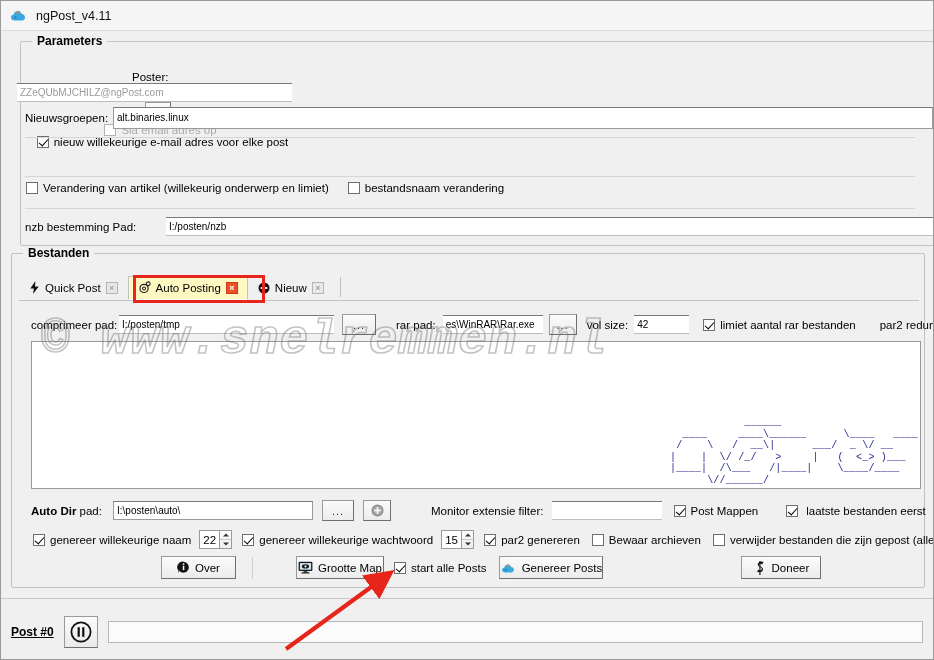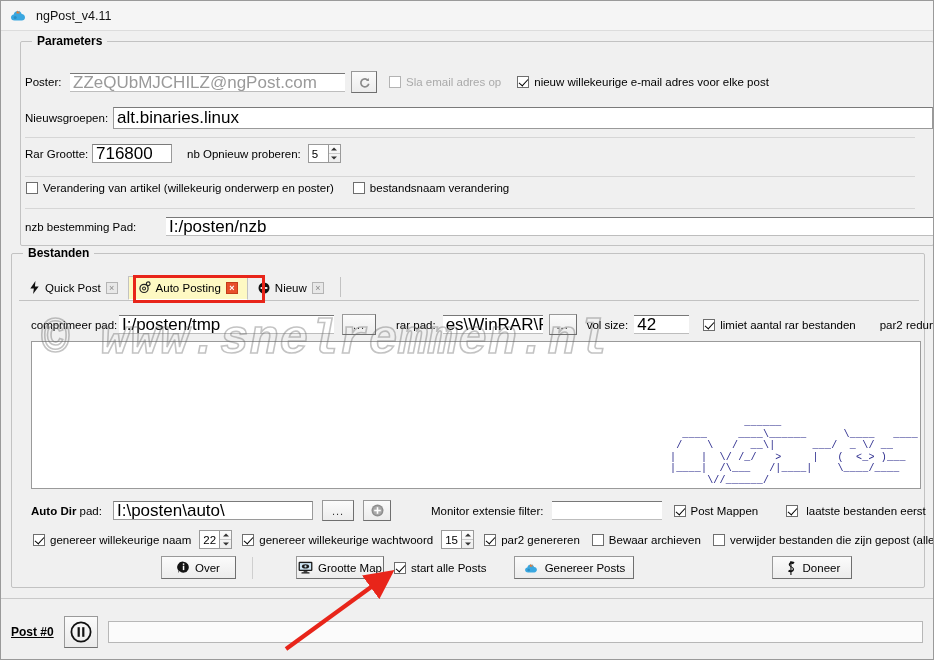--- a/index.html
+++ b/index.html
@@ -53,21 +53,21 @@
   .lbl { color: #000; white-space: nowrap; }
 
   
   .inp {
     background: #fff;
     border: 1px solid #9a9a9a;
     border-top-color: #7a7a7a;
     height: 19px;
     padding: 0 3px;
     font-family: "Liberation Sans", sans-serif;
-    font-size: 17px;
+    font-size: 10px;
     color: #000;
     line-height: 17px;
     overflow: hidden;
     white-space: nowrap;
   }
   .inp.dim { color: #9a9a9a; background: #f3f3f3; }
 
   
   .inp.flat {
     border: none;
@@ -289,21 +289,21 @@
         <circle cx="5.2" cy="10.6" r="1.5" fill="#2b8ec4"></circle>
       </svg>
     </span>
     <span class="title-text">ngPost_v4.11</span>
   </div>
 
   <div class="groupbox" style="left:19px; top:40px; width:914px; height:205px;">
     <div class="group-title">Parameters</div>
   </div>
 
-  <div class="row" style="left:24px; top:70px;">
+  <div class="row" style="left:16px; top:70px;flex-direction:column;">
     <span class="lbl" style="width:45px;">Poster:</span>
     <span class="inp flat dim" style="width:275px;">ZZeQUbMJCHILZ@ngPost.com</span>
     <span class="btn sq" style="margin-left:6px; height:22px;">
       <span class="icon">
         <svg width="13" height="13" viewBox="0 0 14 14">
           <path d="M11 5 A4.3 4.3 0 1 0 11.6 8.3" fill="none" stroke="#8a8a8a" stroke-width="1.8"></path>
           <path d="M11.6 2.2 L11.8 5.4 L8.7 5" fill="#8a8a8a"></path>
         </svg>
       </span>
     </span>
@@ -317,39 +317,27 @@
     </span>
   </div>
 
   <div class="row" style="left:24px; top:106px;">
     <span class="lbl" style="width:88px;">Nieuwsgroepen:</span>
     <span class="inp" style="width:820px; height:22px; line-height:20px;">alt.binaries.linux</span>
   </div>
 
   <div style="position:absolute; left:24px; top:136px; width:890px; border-top:1px solid #d6d6d6;"></div>
 
-  <div class="row" style="left:24px; top:143px;">
-    <span class="lbl" style="width:67px;">Rar Grootte:</span>
-    <span class="inp" style="width:80px;">716800</span>
-    <span class="lbl" style="margin-left:15px;">nb Opnieuw proberen:</span>
-    <span class="spin" style="margin-left:7px;">
-      <span class="sv">5</span>
-      <span class="sb">
-          <i></i>
-          <i></i>
-        </span>
-    </span>
-  </div>
 
   <div style="position:absolute; left:24px; top:175px; width:890px; border-top:1px solid #d6d6d6;"></div>
 
   <div class="row" style="left:25px; top:181px;">
     <span class="cb">
       <span class="box"></span>
-      <span class="cb-t">Verandering van artikel (willekeurig onderwerp en poster)</span>
+      <span class="cb-t">Verandering van artikel (willekeurig onderwerp en limiet)</span>
     </span>
     <span class="cb" style="margin-left:19px;">
       <span class="box"></span>
       <span class="cb-t">bestandsnaam verandering</span>
     </span>
   </div>
 
   <div style="position:absolute; left:24px; top:207px; width:890px; border-top:1px solid #d6d6d6;"></div>
 
   <div class="row" style="left:24px; top:215px;">
@@ -524,21 +512,21 @@
         </svg>
       </span>
       <span>Grootte Map</span>
     </span>
 
     <span class="cb" style="margin-left:10px;">
       <span class="box on"></span>
       <span class="cb-t">start alle Posts</span>
     </span>
 
-    <span class="btn" style="width:120px; height:23px; margin-left:28px;">
+    <span class="btn" style="width:104px; height:23px; margin-left:13px;">
       <span class="icon">
         <svg width="16" height="14" viewBox="0 0 18 16">
           <path d="M4.5 13 C2.4 13 1.1 11.8 1.1 10.2 C1.1 8.7 2.3 7.5 3.7 7.4 C4 5.5 5.7 4.1 7.7 4.1 C9.4 4.1 10.9 5.2 11.4 6.8 C13.2 6.9 14.6 8.3 14.6 10 C14.6 11.7 13.3 13 11.6 13 Z" fill="#3aa7e0"></path>
           <path d="M6.2 6.2 L7.3 3 L8.1 5.5 L9.4 3.5 L9.5 6.5 Z" fill="#ef7b2e"></path>
           <circle cx="5.2" cy="10.3" r="1.5" fill="#2b8ec4"></circle>
         </svg>
       </span>
       <span>Genereer Posts</span>
     </span>
 

